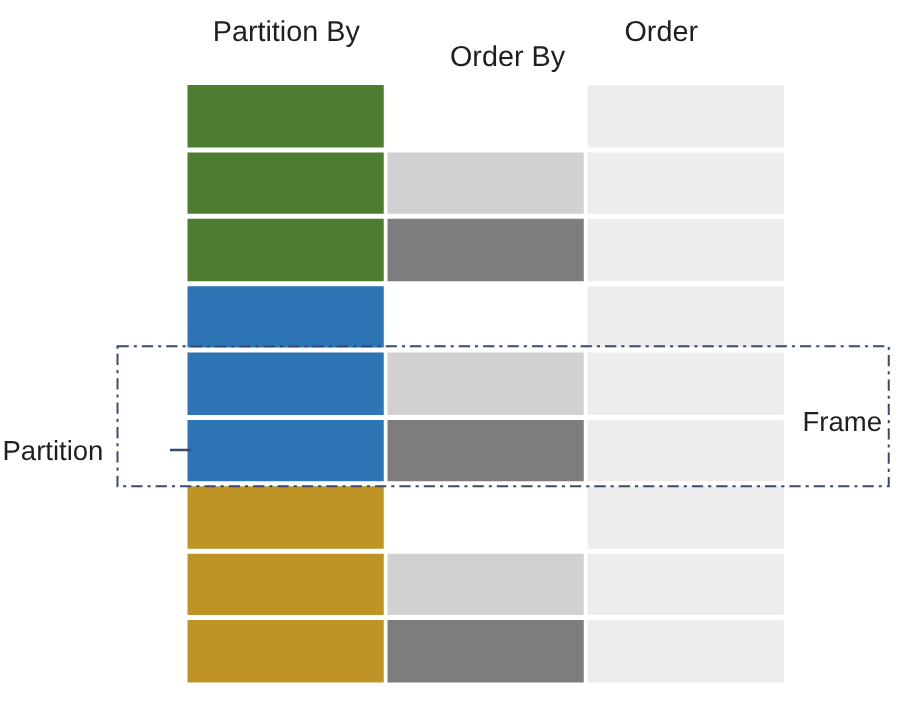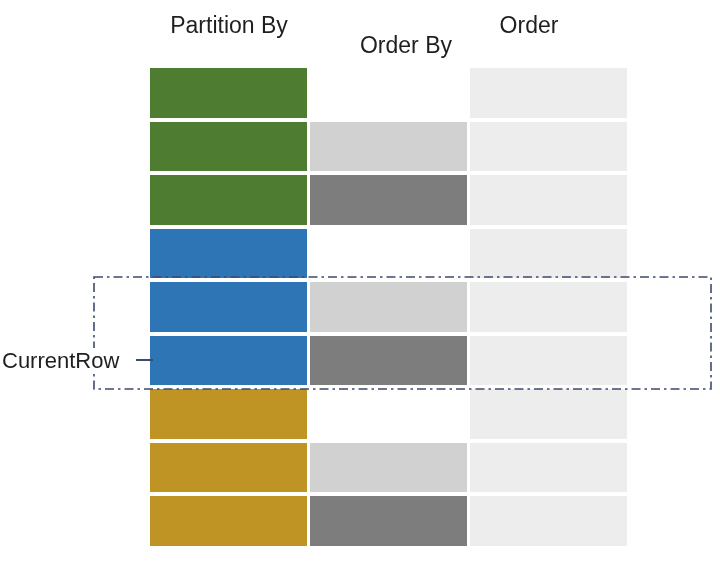--- a/index.html
+++ b/index.html
@@ -115,18 +115,19 @@
       <div class="cell" style="background: rgb(237, 237, 237);"></div>
       <div class="cell" style="background: rgb(192, 148, 36);"></div>
       <div class="cell" style="background: rgb(125, 125, 125);"></div>
       <div class="cell" style="background: rgb(237, 237, 237);"></div>
     </div>
 
   <svg class="frame-svg" viewBox="0 0 619 114" xmlns="http://www.w3.org/2000/svg">
     <rect x="1" y="1" width="617" height="112" fill="none" stroke="currentColor" stroke-width="1.6" stroke-dasharray="9 4 2.5 4"></rect>
   </svg>
 
-  <div class="side-label currentrow-label">CurrentRow</div>
+  <div class="side-label currentrow-label">Partition</div>
 
   <div class="currentrow-connector"></div>
 
+  <div class="side-label frame-label">Frame</div>
 
 </div>
 
 </body></html>

